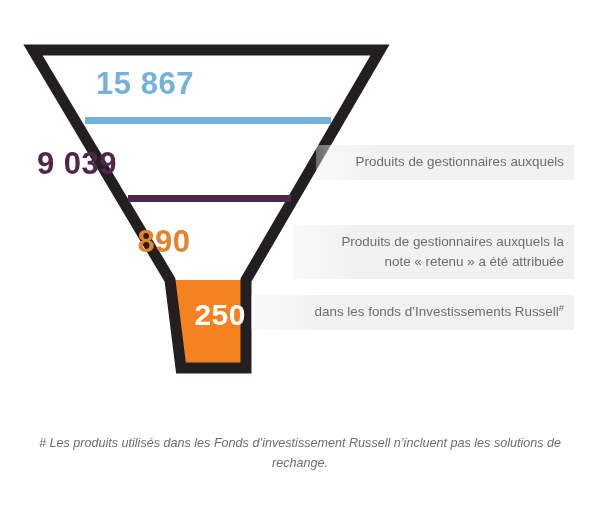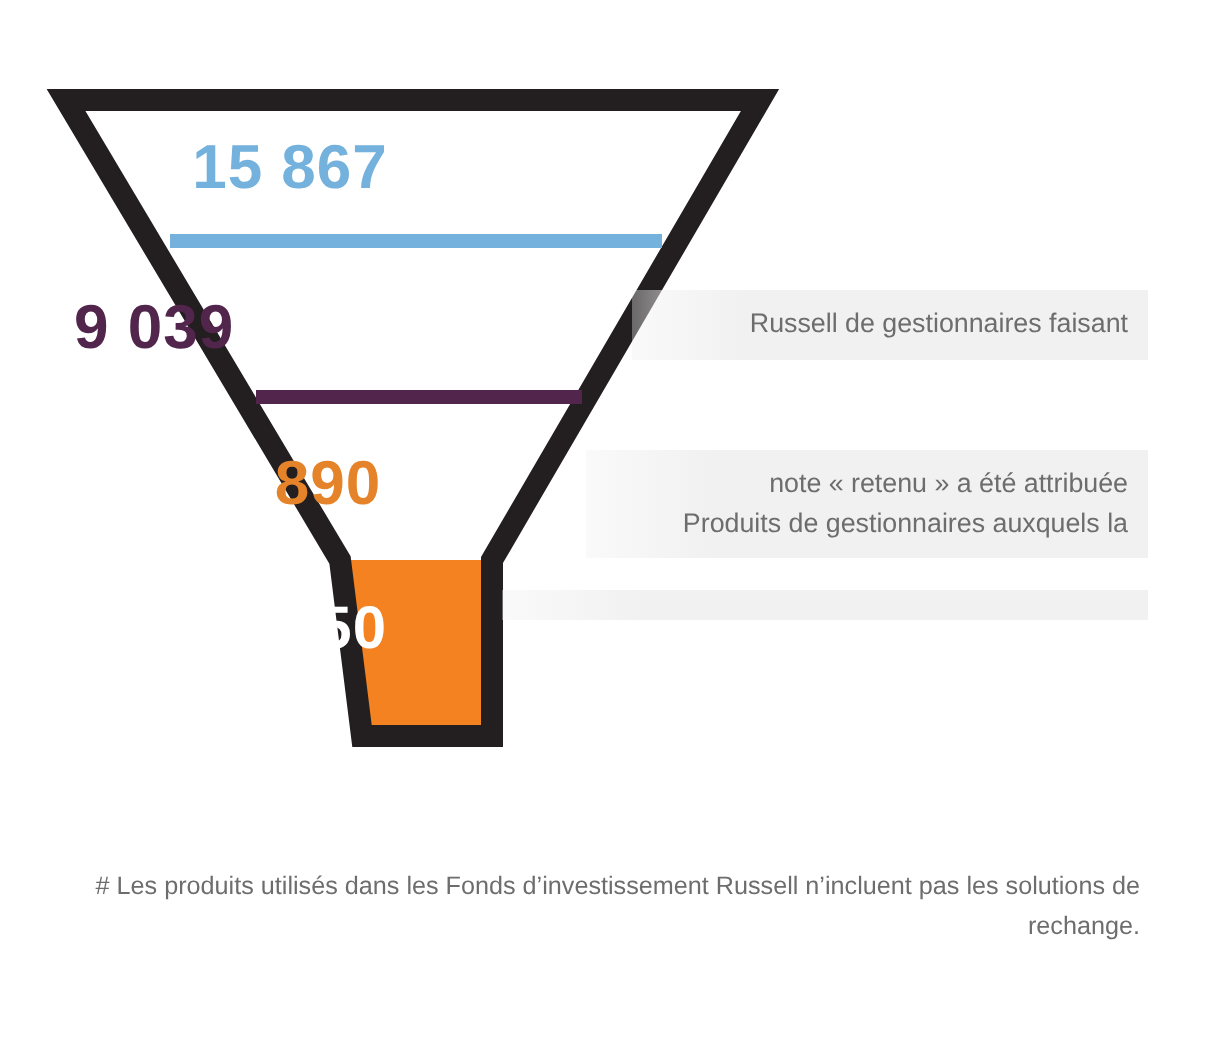--- a/index.html
+++ b/index.html
@@ -60,21 +60,21 @@
     left: 0;
     top: 226px;
     width: 328px;
     text-align: center;
     font-size: 31px;
   }
   .value-4 {
     left: 142px;
     top: 300px;
     width: 104px;
-    text-align: left;
+    text-align: right;
     font-size: 30px;
   }
 
   
   .stage-label {
     position: absolute;
     right: 52px;
     box-sizing: border-box;
     padding: 7px 10px 8px 12px;
     text-align: right;
@@ -97,21 +97,22 @@
 
   
   #footnote {
     position: absolute;
     left: 30px;
     top: 434px;
     width: 540px;
     color: #6d6d6d;
     font-size: 12.6px;
     line-height: 1.55;
-    text-align: right;
+    text-align: center;
+    font-style: italic;
   }
 </style>
 </head>
 <body>
 
 <div id="funnel-figure">
 
   <svg class="funnel-svg" viewBox="0 0 610 400">
 
     <polygon points="170,280 246,280 246,368 181,368" fill="#f58220"></polygon>
@@ -122,26 +123,27 @@
     <rect x="128" y="195" width="163" height="7" fill="#52264c"></rect>
   </svg>
 
   <div class="stage-value value-1" style="color:#74b2dd">15 867</div>
   <div class="stage-value value-2" style="color:#52264c">9 039</div>
   <div class="stage-value value-3" style="color:#e5832a">890</div>
   <div class="stage-value value-4" style="color:#ffffff">250</div>
 
 
   <div class="stage-label label-2">
-    <span class="label-line">Russell de gestionnaires faisant</span>
+    <span class="label-line">Produits de gestionnaires auxquels</span>
   </div>
 
   <div class="stage-label label-3">
+    <span class="label-line">Produits de gestionnaires auxquels la</span>
     <span class="label-line">note « retenu » a été attribuée</span>
-    <span class="label-line">Produits de gestionnaires auxquels la</span>
   </div>
 
   <div class="stage-label label-4">
+    <span class="label-line"><span>dans les fonds d’Investissements Russell</span><sup class="dagger">#</sup></span>
   </div>
 
   <div id="footnote"># Les produits utilisés dans les Fonds d’investissement Russell n’incluent pas les solutions de rechange.</div>
 
 </div>
 
 </body></html>

